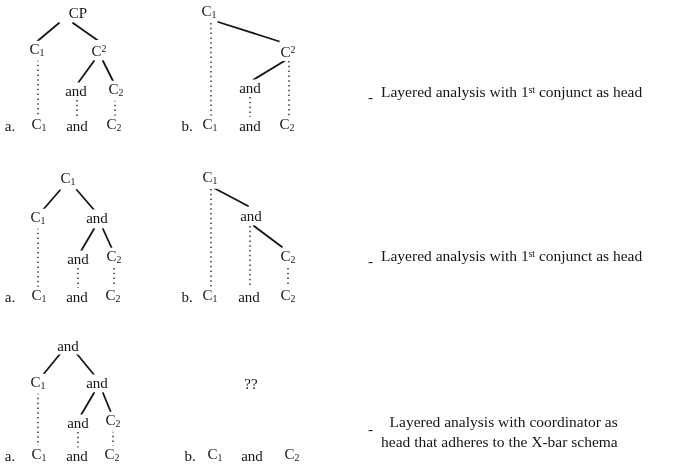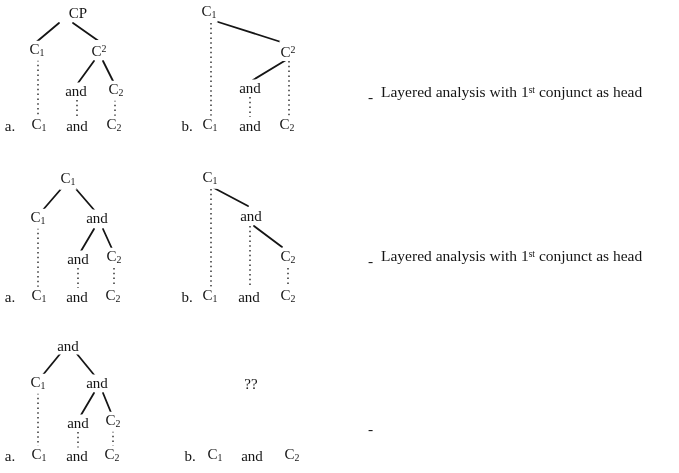--- a/index.html
+++ b/index.html
@@ -132,15 +132,17 @@
       <div class="annotation" style="left: 381px; top: 80px;">
         <span class="dash">-</span>
         <div class="ann-line"><span>Layered analysis with 1</span><sup>st</sup><span> conjunct as head</span></div>
       </div>
       <div class="annotation" style="left: 381px; top: 244px;">
         <span class="dash">-</span>
         <div class="ann-line"><span>Layered analysis with 1</span><sup>st</sup><span> conjunct as head</span></div>
       </div>
       <div class="annotation" style="left: 381px; top: 412px;">
         <span class="dash">-</span>
+        <div class="ann-line"><span>Layered analysis with coordinator as</span></div>
+        <div class="ann-line"><span>head that adheres to the X-bar schema</span></div>
       </div>
     </div>
 </div>
 
 </body></html>

